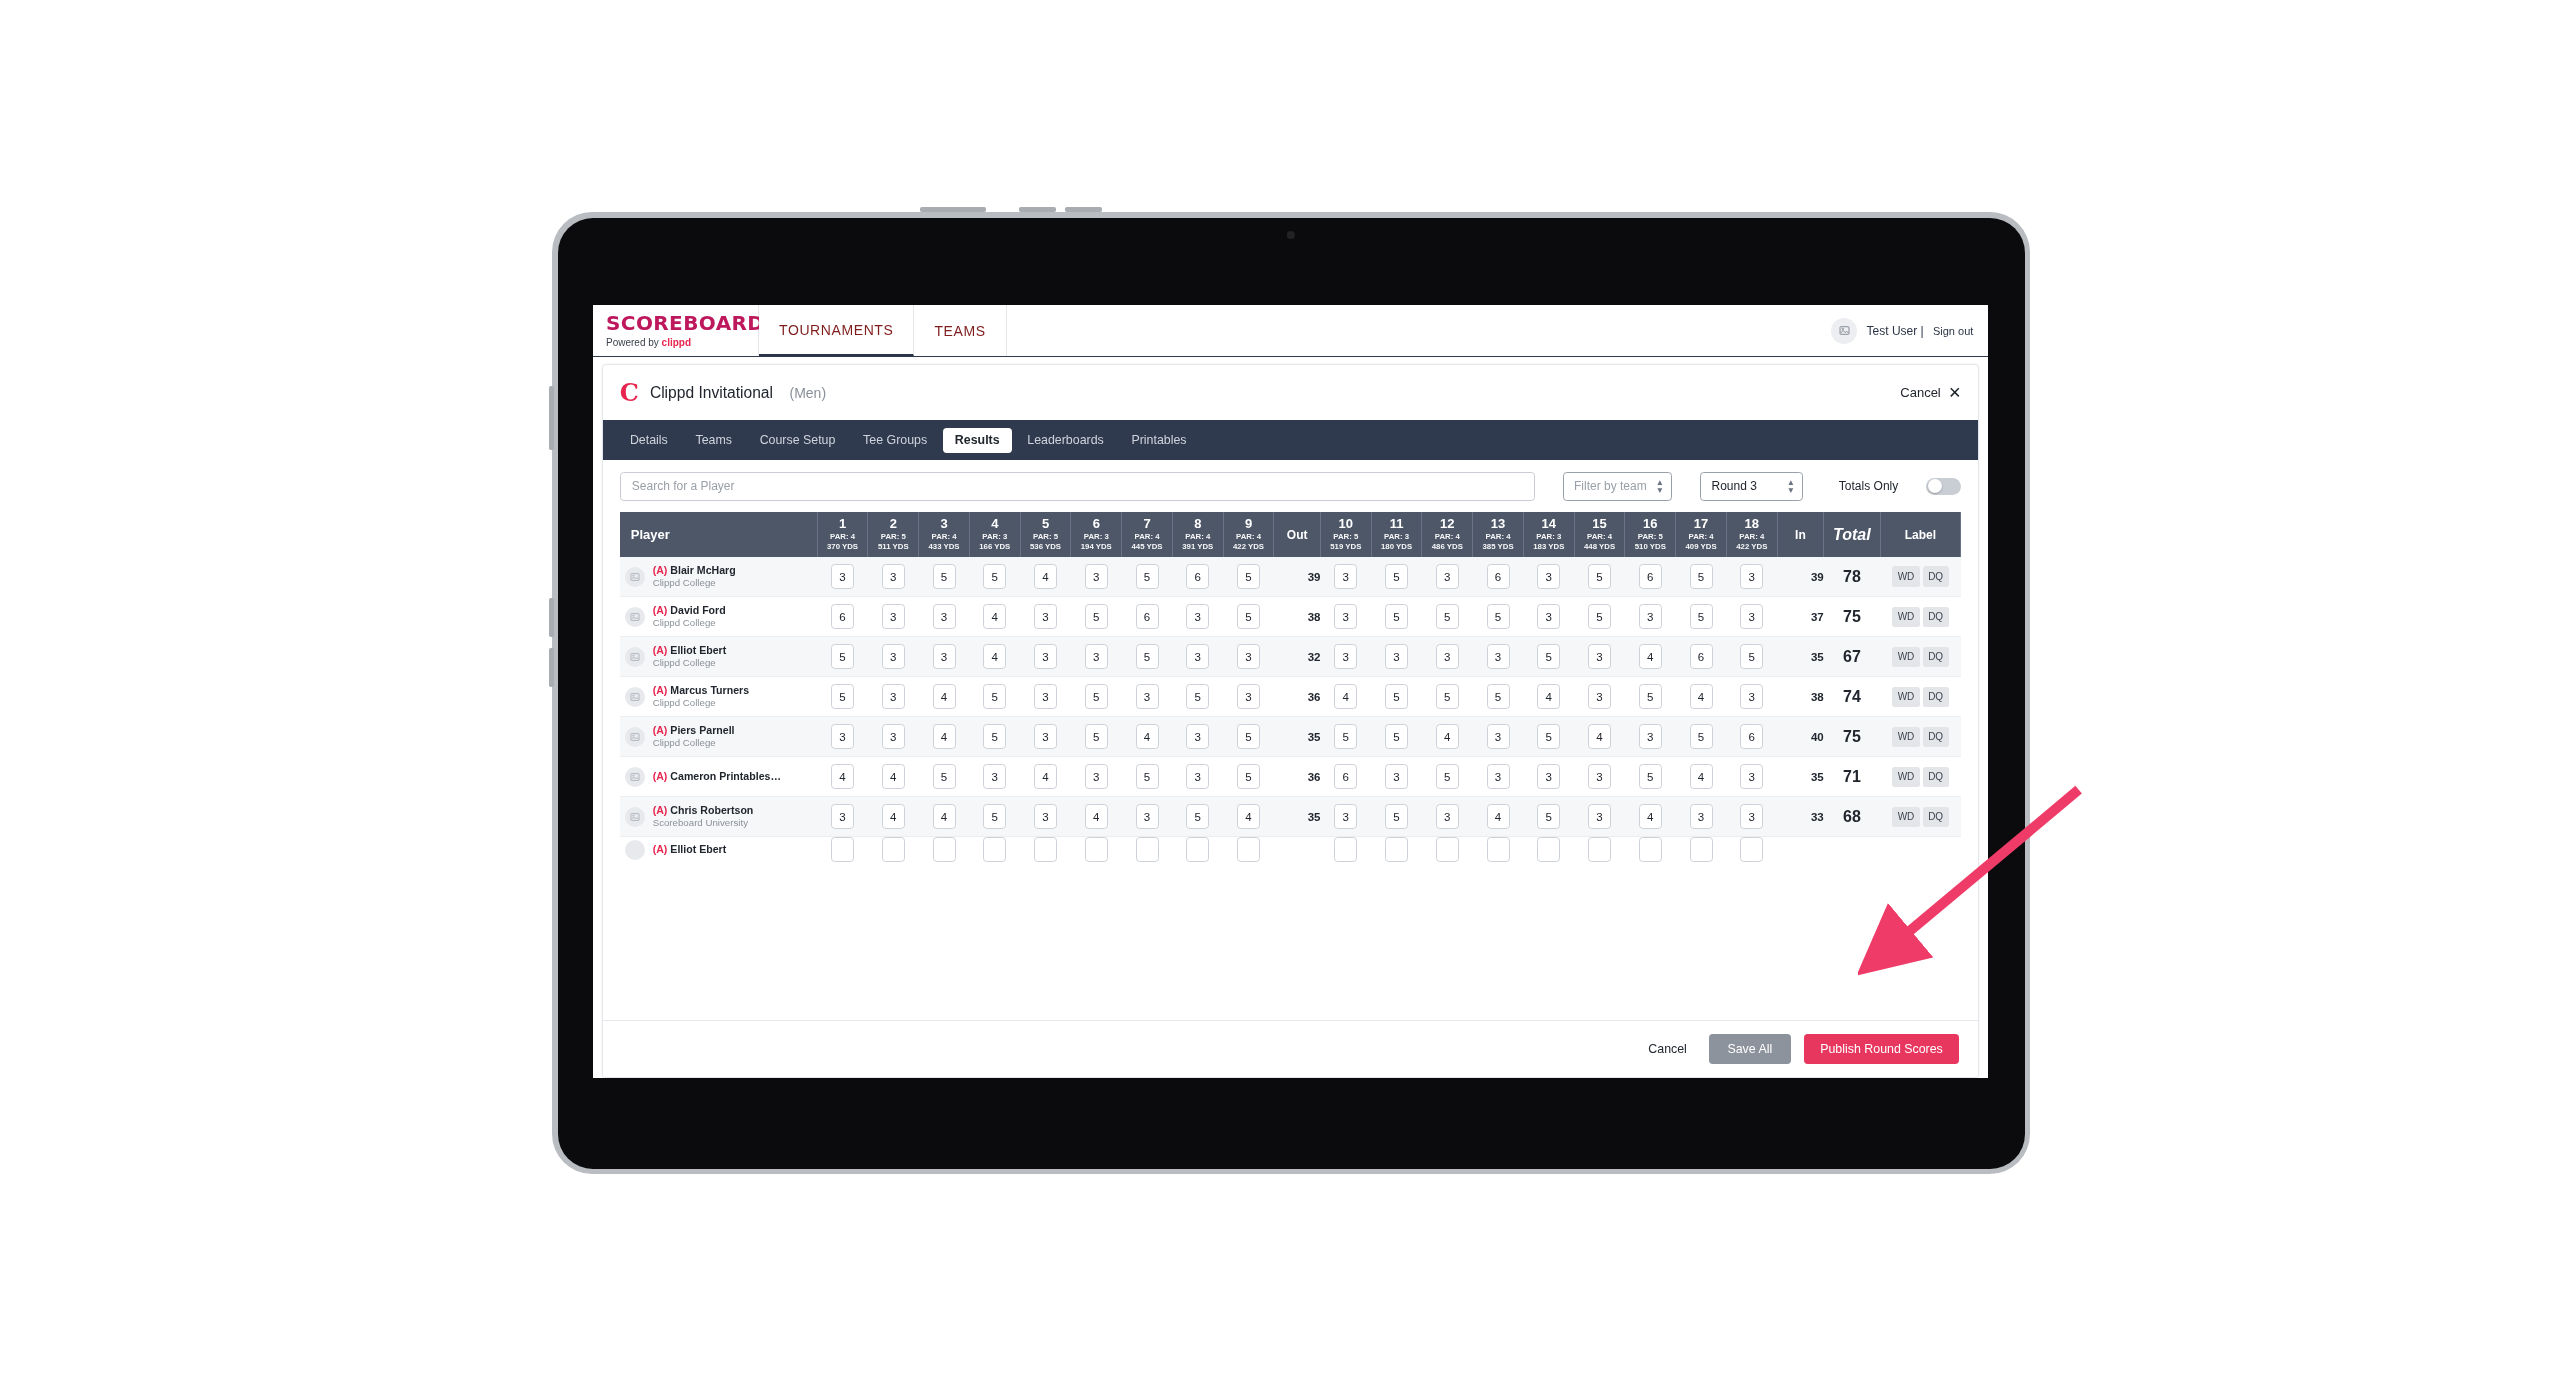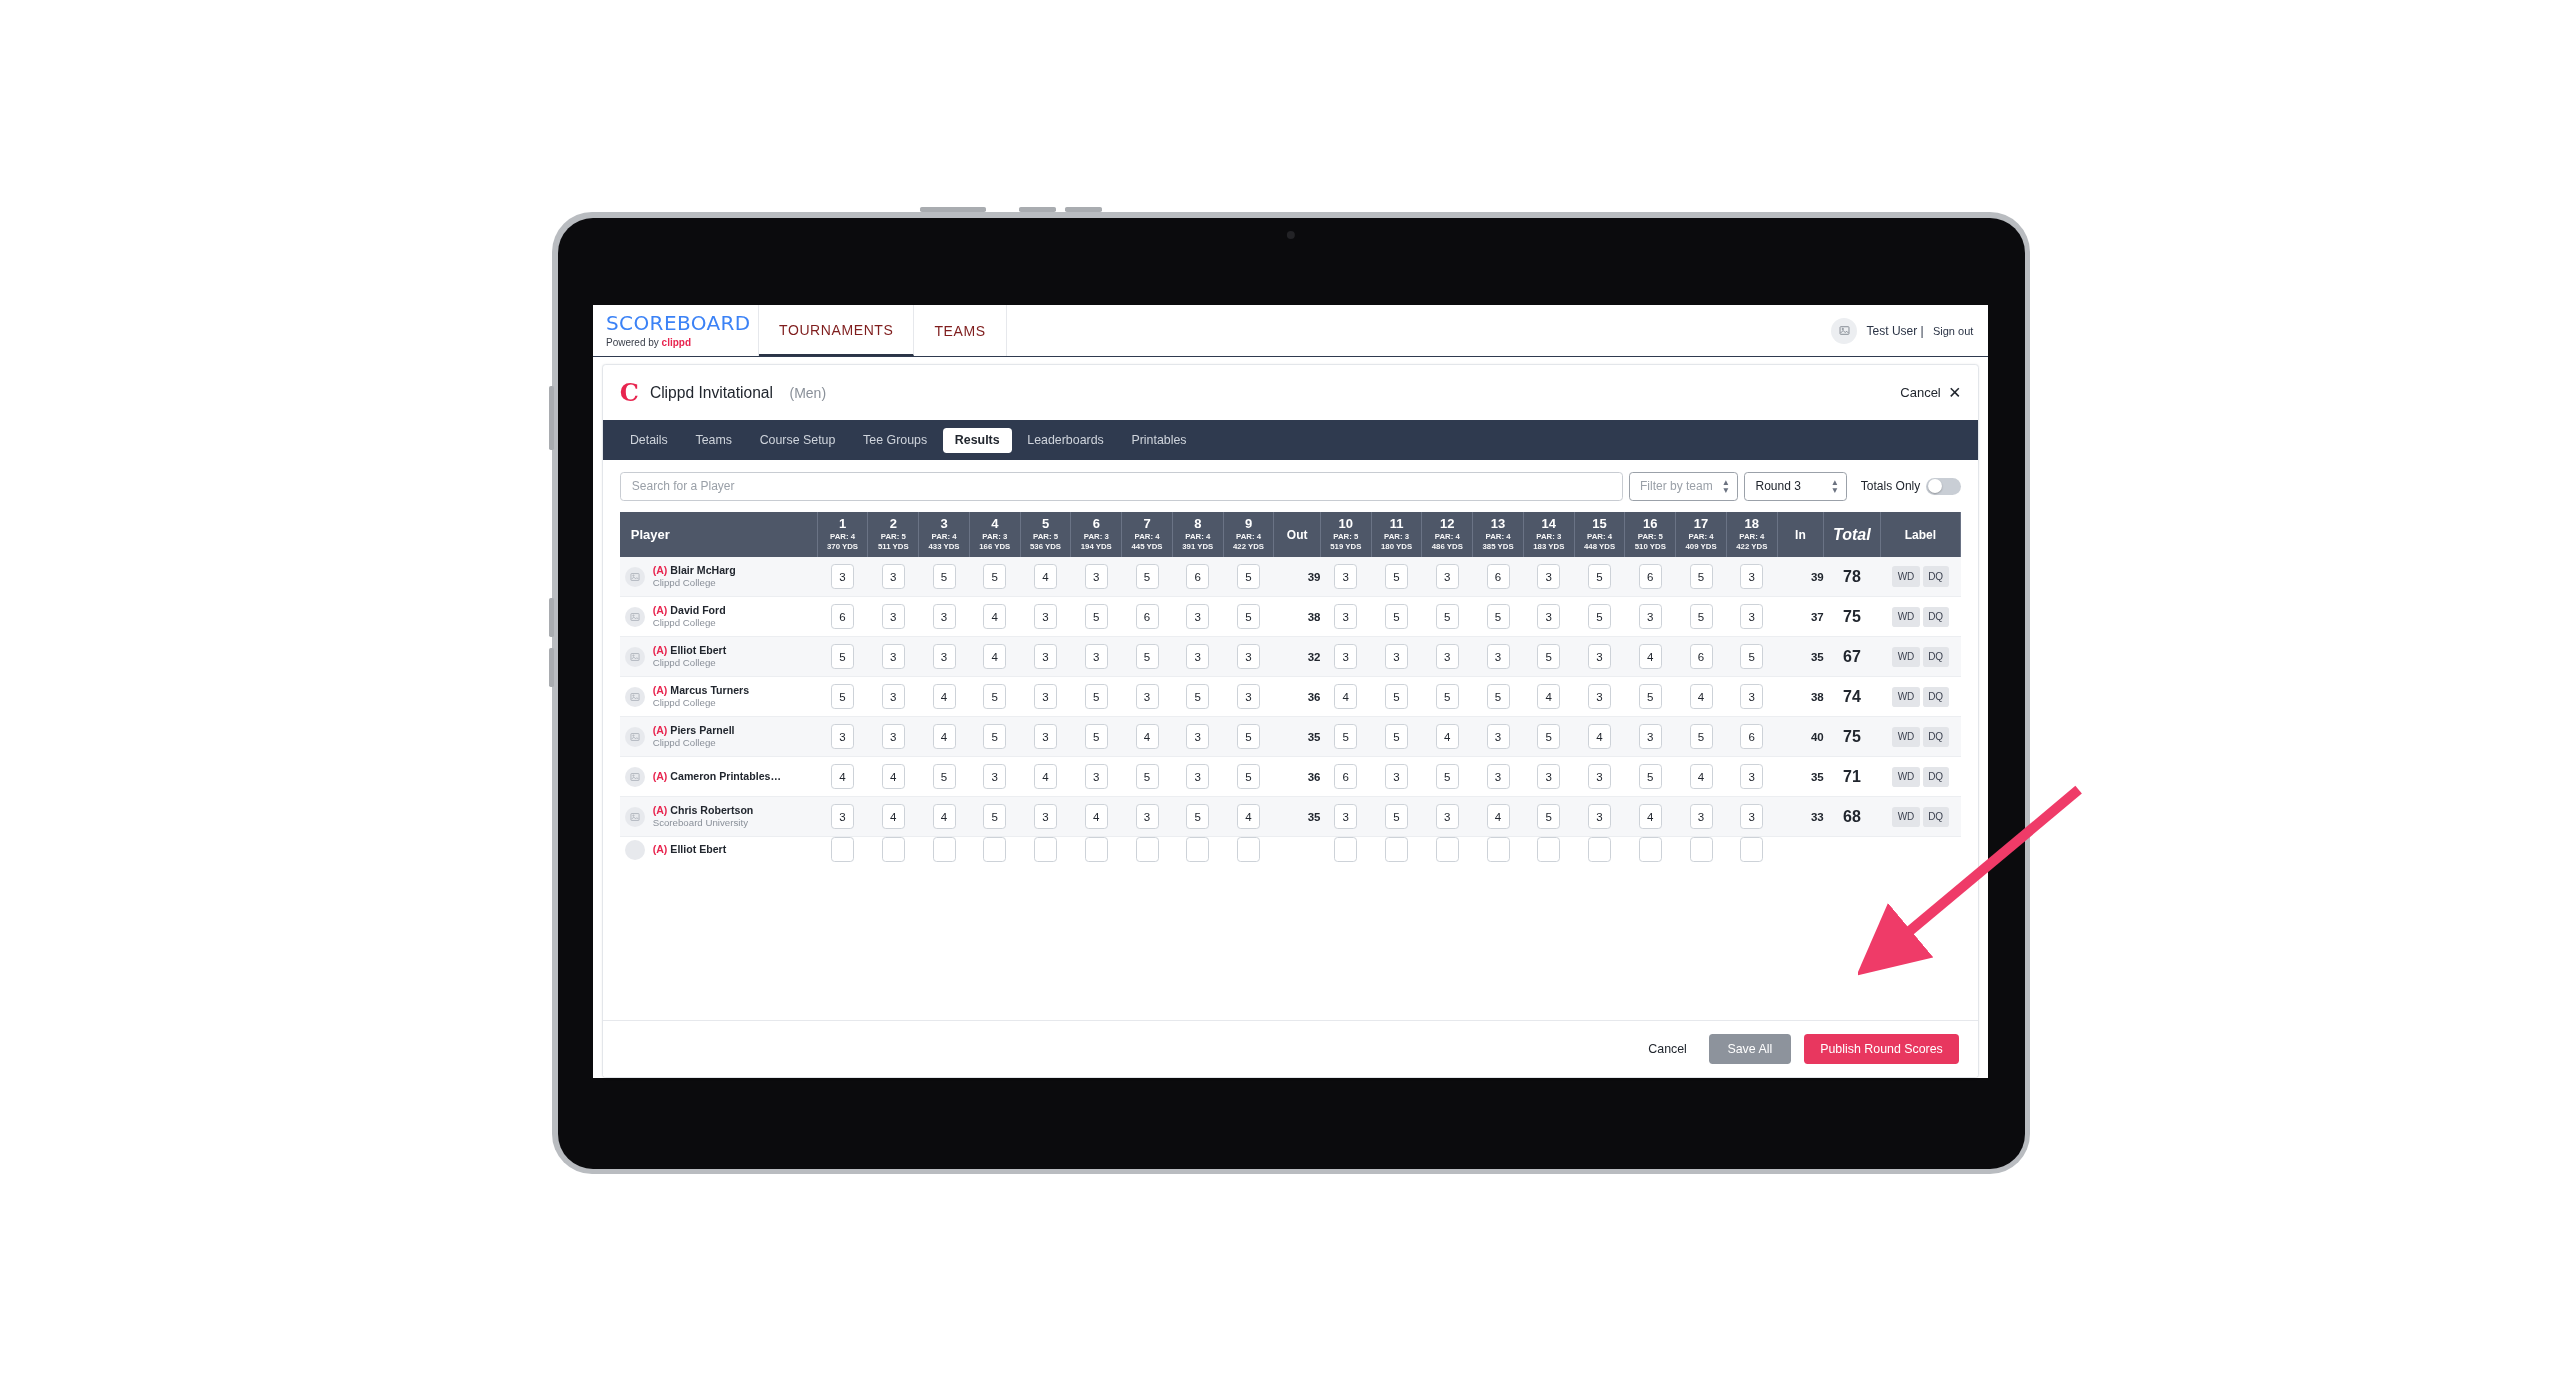--- a/index.html
+++ b/index.html
@@ -56,22 +56,22 @@
     display: flex; align-items: stretch;
     flex: 0 0 auto;
   }
   .brand {
     width: 166px; padding: 5.5px 0 5.5px 13px;
     display: flex; flex-direction: column; justify-content: center;
     border-right: 0.9px solid #e6e8ec;
   }
   .brand-title {
     font-family: "DejaVu Sans", sans-serif;
-    font-weight: 400; font-size: 20px; letter-spacing: 0.4px;
-    color: #3b82f6; line-height: 1;
+    font-weight: 700; font-size: 20px; letter-spacing: 0.4px;
+    color: #be185d; line-height: 1;
   }
   .brand-sub { font-size: 10px; color: #3a3f4a; margin-top: 3.7px; }
   .brand-sub .clippd { color: #e8254f; font-weight: 700; }
 
   .navtabs { display: flex; align-items: stretch; }
   .navtab {
     padding: 0 20px; display: flex; align-items: center;
     font-size: 14px; color: #7f1d1d; letter-spacing: 0.6px;
     border-right: 0.9px solid #e6e8ec;
     cursor: pointer; background: #fff;
@@ -123,21 +123,21 @@
   }
   .subtab {
     font-size: 12.4px; color: #cfd4dc; padding: 5.5px 12px;
     border-radius: 3.7px; cursor: pointer;
   }
   .subtab.active { background: #ffffff; color: #21262e; font-weight: 600; }
 
   
   .filters {
     height: 52px; display: flex; align-items: center;
-    padding: 0 16.6px; gap: 6px; flex: 0 0 auto;
+    padding: 0 16.6px; gap: 28px; flex: 0 0 auto;
   }
   .search-input {
     flex: 1 1 auto; height: 29px; border: 0.9px solid #c8ccd2;
     border-radius: 3.7px; padding: 0 11px; font-size: 12px;
     color: #21262e; font-family: inherit; background: #fff;
   }
   .search-input::placeholder { color: #9aa0a8; }
   .select-box {
     height: 29px; min-width: 103px; border: 0.9px solid #9ba1a9;
     border-radius: 3.7px; display: flex; align-items: center;

